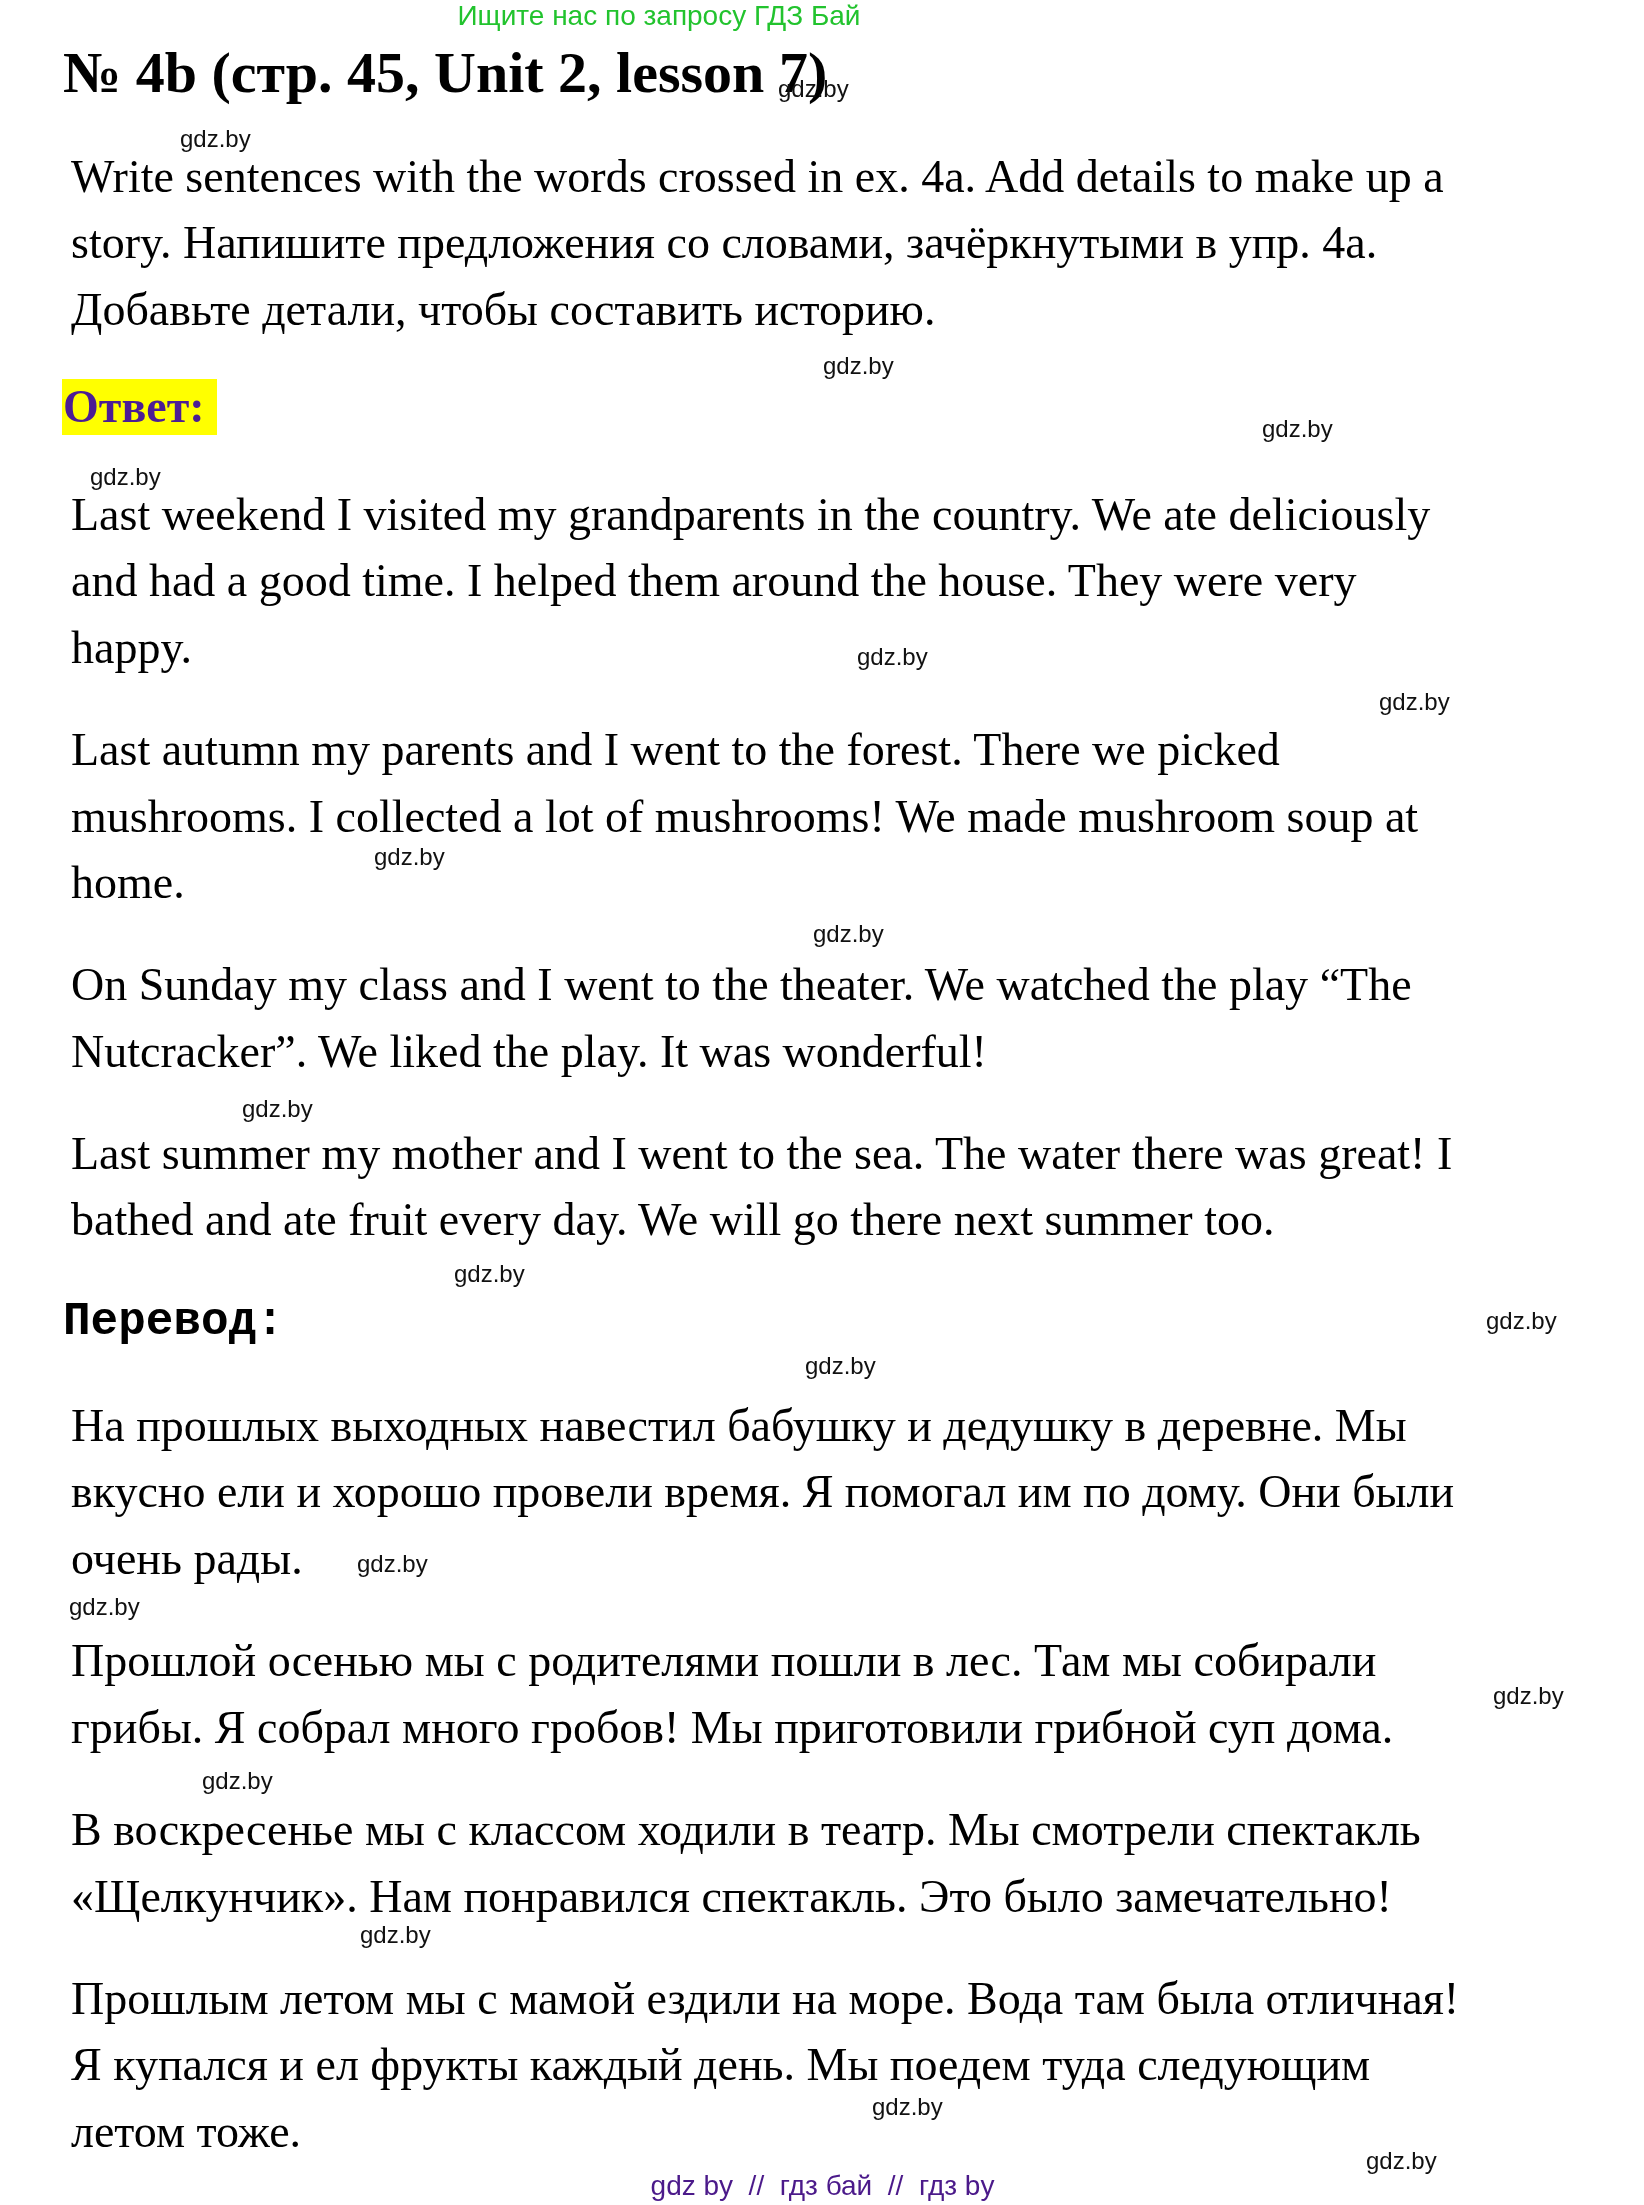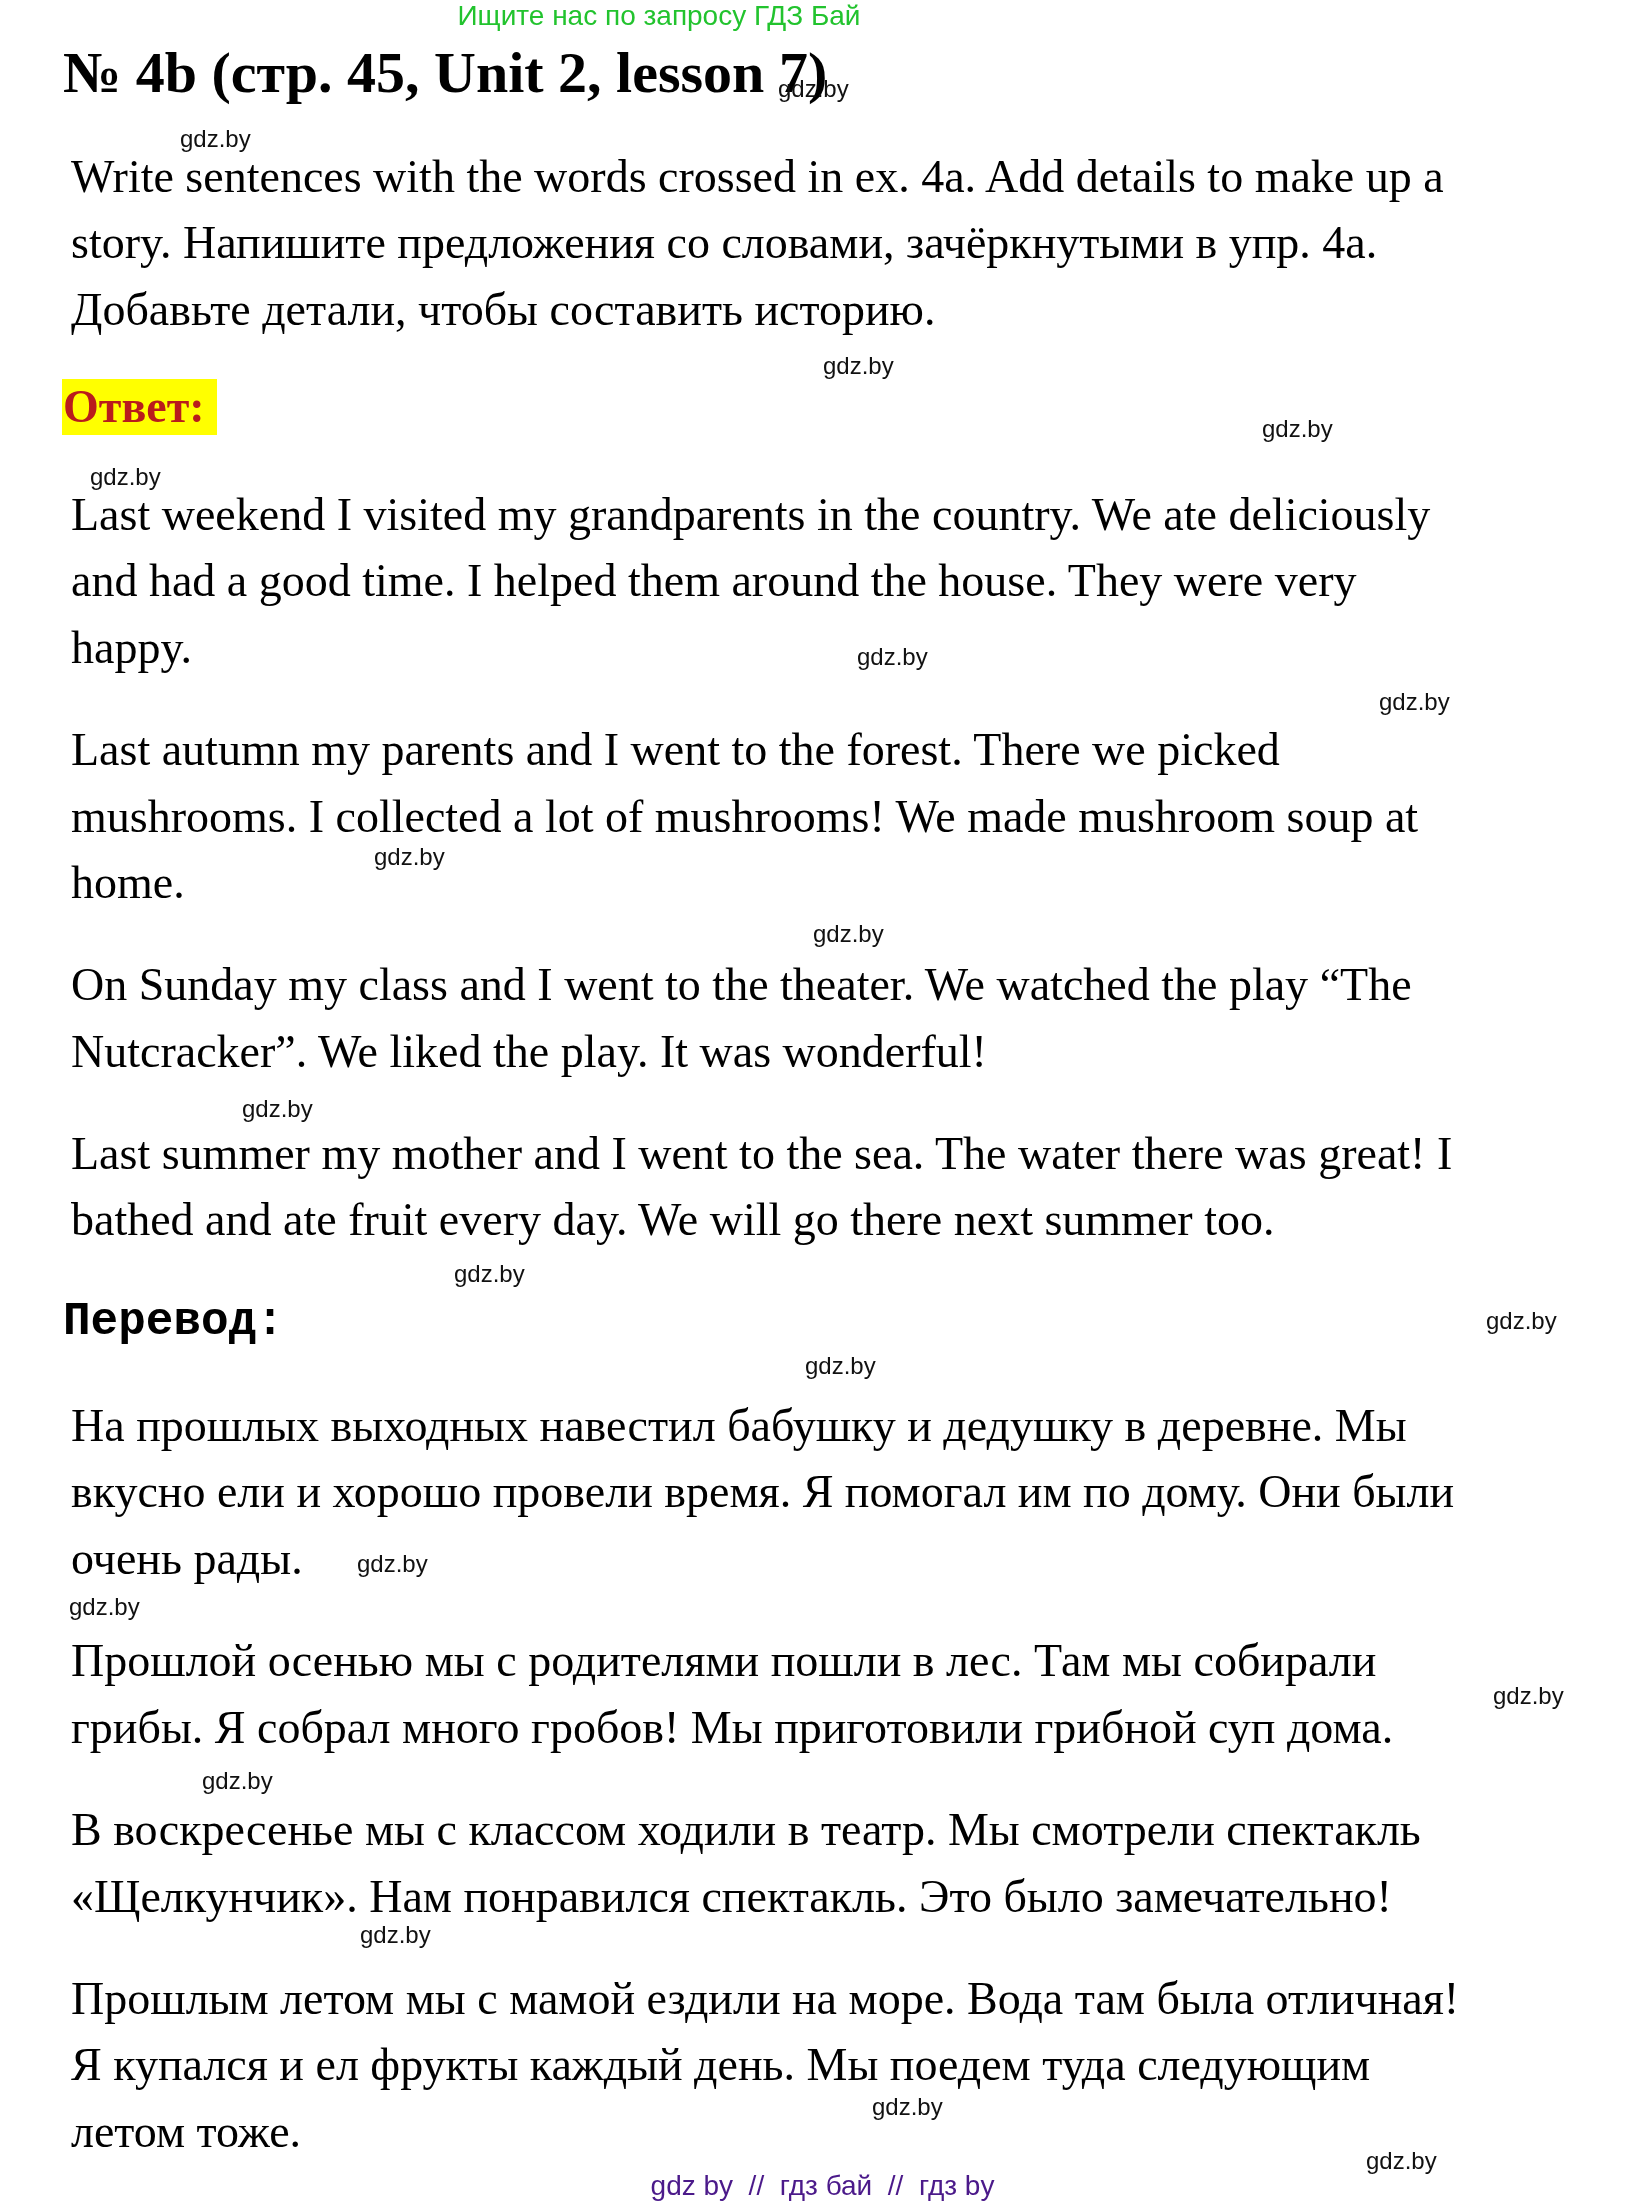--- a/index.html
+++ b/index.html
@@ -21,21 +21,21 @@
   .line {
     left: 63px;
     font-family: "Liberation Serif", serif; font-size: 46px; line-height: 53px; color: #000; margin-left: 8px;
   }
   .u { text-decoration-thickness: 2.6px; text-underline-offset: 5.1px; }
   .answer-box {
     left: 62px; top: 379px; width: 155px; height: 56px; background: #ffff00;
   }
   .answer-label {
     left: 63px; top: 379px;
-    font-family: "Liberation Serif", serif; font-weight: bold; font-size: 46px; line-height: 56px; color: #b91c1c;
+    font-family: "Liberation Serif", serif; font-weight: bold; font-size: 46px; line-height: 56px; color: #4c1d95;
   }
   .translation-label {
     left: 63px; top: 1294px;
     font-family: Liberation Mono, monospace; font-weight: bold; font-size: 46px; line-height: 56px; color: #000;
   }
   .footer {
     left: 0; width: 1645px; top: 2169px; height: 34px; text-align: center;
     font-family: "Liberation Sans", sans-serif; font-size: 28px; line-height: 34px; color: #4b1a8a;
     white-space: pre;
   }

